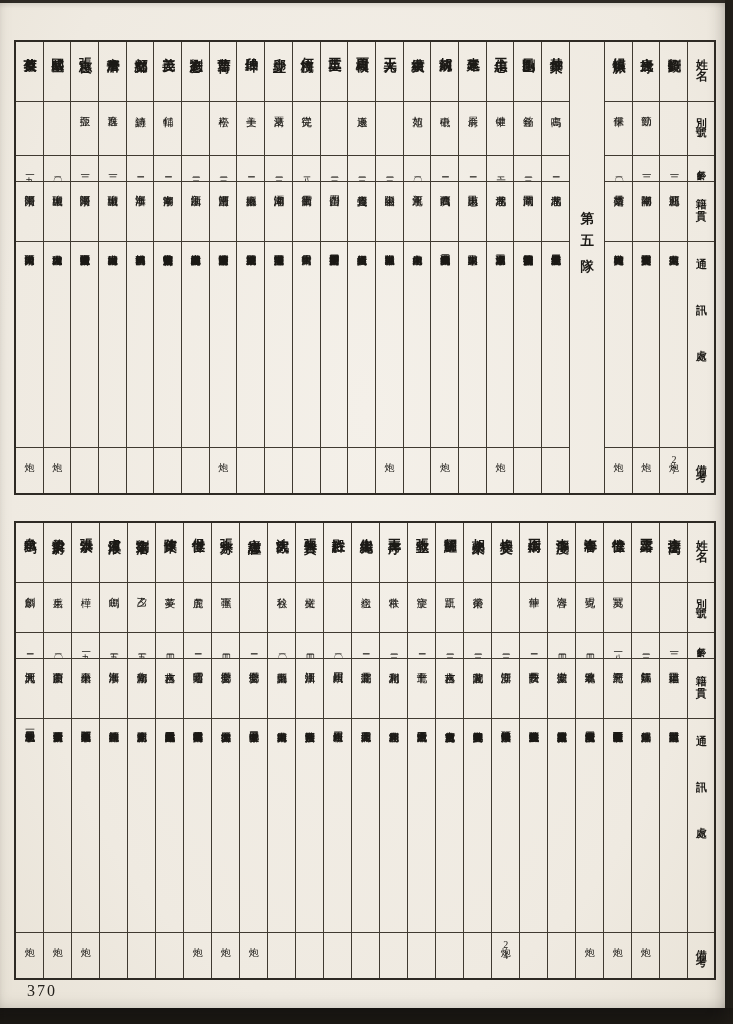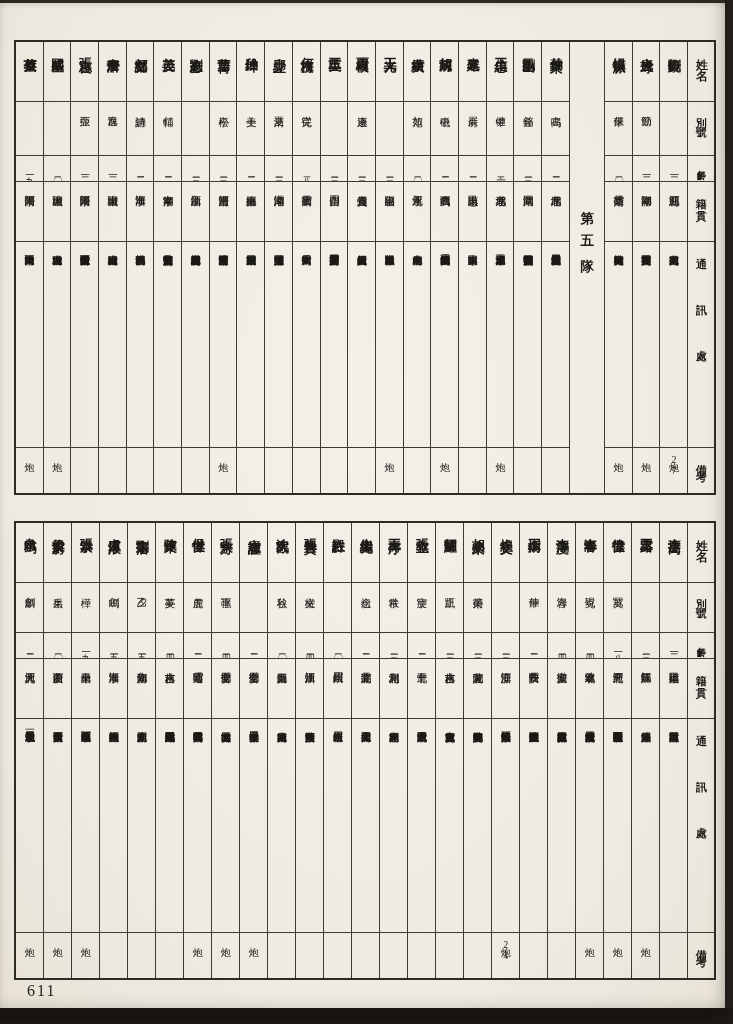--- a/index.html
+++ b/index.html
@@ -1046,17 +1046,17 @@
           <span class="vt">河北大興</span>
         </div>
         <div class="cell c-addr">
           <span class="vt">北平東四北船板胡同二十一號</span>
         </div>
         <div class="cell c-note">
           <span class="vt">炮</span>
         </div>
       </div>
     </div>
-  <span class="page-number">611</span>
+  <span class="page-number">370</span>
   <div class="edge-top"></div>
   <div class="edge-right"></div>
   <div class="edge-bottom"></div>
 </div>
 
 </body></html>

